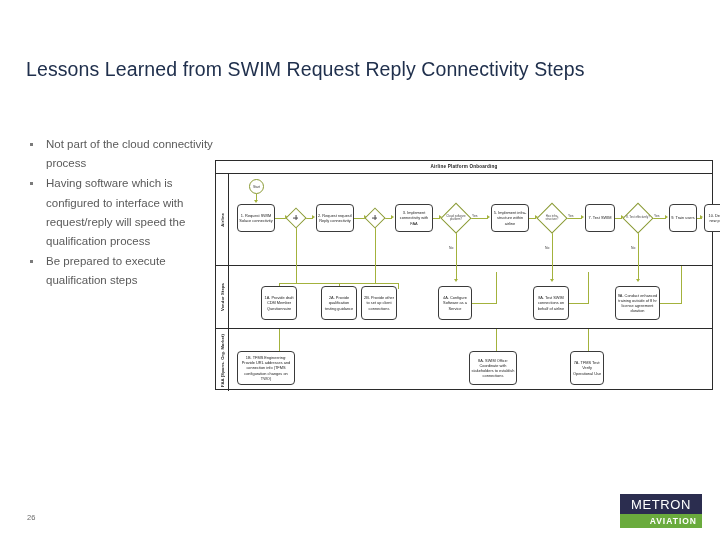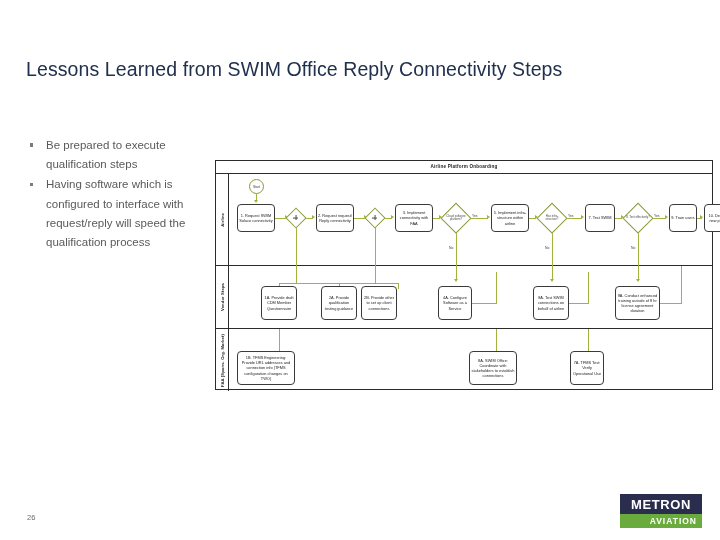--- a/index.html
+++ b/index.html
@@ -243,21 +243,21 @@
     height: 34px;
   }
   .logo-top {
     height: 20px;
     background: #2b2d4f;
     display: flex;
     align-items: center;
     justify-content: center;
     color: #ffffff;
     font-size: 13px;
-    font-weight: bold;
+    font-weight: normal;
     letter-spacing: 0.6px;
   }
   .logo-bottom {
     height: 14px;
     background: #6aab3d;
     display: flex;
     align-items: center;
     justify-content: flex-end;
     padding-right: 5px;
     box-sizing: border-box;
@@ -272,26 +272,26 @@
     position: absolute;
     left: 27px;
     top: 513px;
     font-size: 7.5px;
     color: #6b6b6b;
   }
 </style>
 </head>
 <body>
 
-<div class="slide-title">Lessons Learned from SWIM Office Reply Connectivity Steps</div>
+<div class="slide-title">Lessons Learned from SWIM Request Reply Connectivity Steps</div>
 
 <ul class="bullets">
-  <li><span class="bullet-mark"></span></li>
+  <li><span class="bullet-mark"></span><span>Not part of the cloud connectivity process</span></li>
+  <li><span class="bullet-mark"></span><span>Having software which is configured to interface with request/reply will speed the qualification process</span></li>
   <li><span class="bullet-mark"></span><span>Be prepared to execute qualification steps</span></li>
-  <li><span class="bullet-mark"></span><span>Having software which is configured to interface with request/reply will speed the qualification process</span></li>
 </ul>
 
 <div class="diagram">
 
   <div class="diagram-title">Airline Platform Onboarding</div>
 
   <div class="lanes">
 
     <div class="lane lane-1">
       <div class="lane-label">

